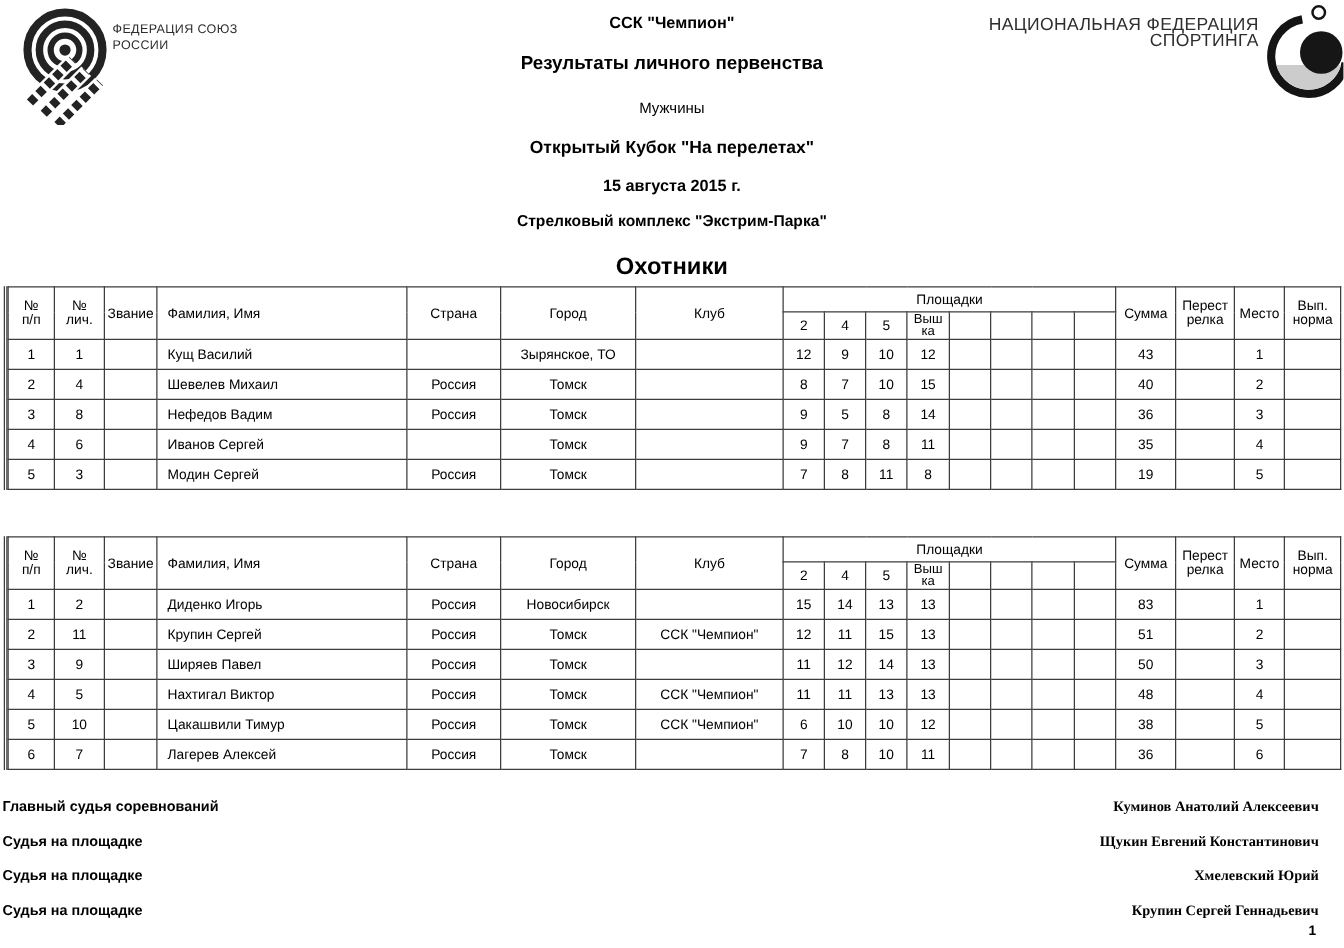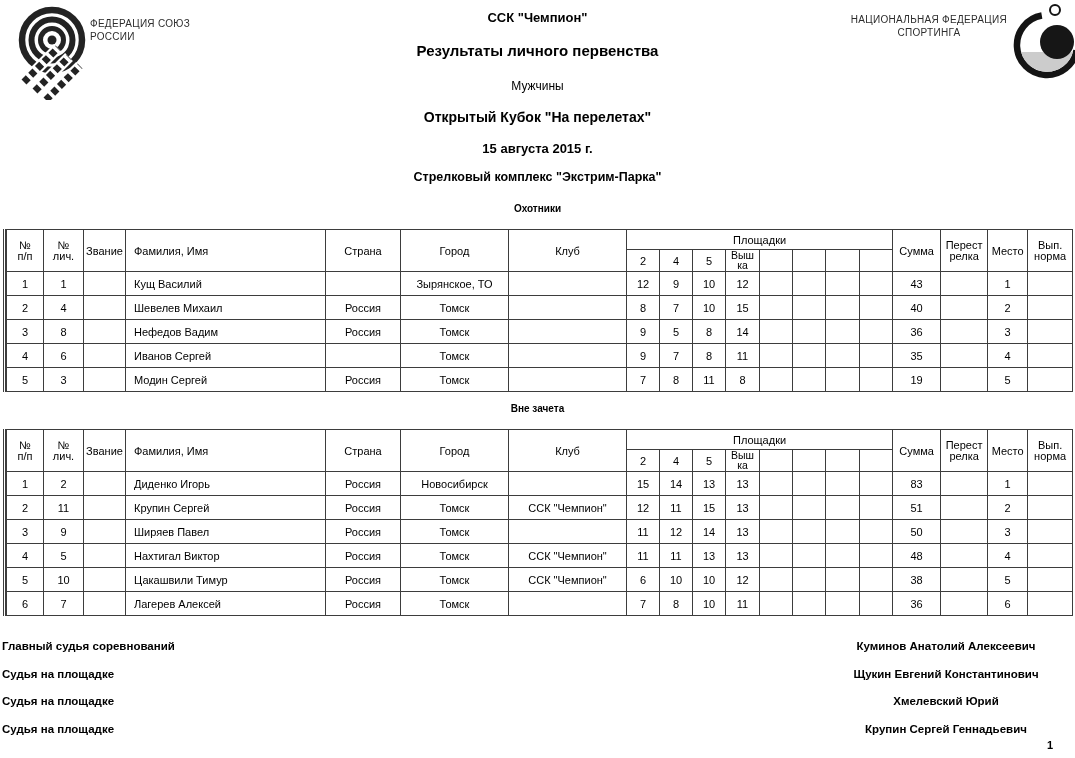--- a/index.html
+++ b/index.html
@@ -6,33 +6,33 @@
   html,body { background:#fff; }
   .page {
     position:relative; width:1075px; height:758px; background:#ffffff;
     font-family:"Liberation Sans","DejaVu Sans",sans-serif; color:#000;
     overflow:hidden;
   }
   
   .logo-left { position:absolute; left:14px; top:6px; width:76px; height:94px; }
   .org-left  { position:absolute; left:90px; top:17px; font-size:10px; line-height:13px;
                color:#2d2d2d; white-space:pre-line; letter-spacing:.3px; }
-  .org-right { position:absolute; right:68px; top:13px; font-size:10px; line-height:13px;
-               color:#2d2d2d; white-space:pre-line; text-align:center; letter-spacing:.3px; }
+  .org-right { position:absolute; right:68px; top:13px; font-size:14px; line-height:13px;
+               color:#2d2d2d; white-space:pre-line; text-align:right; letter-spacing:.3px; }
   .logo-right { position:absolute; right:0; top:2px; width:76px; height:84px; overflow:hidden; }
   
   .title { position:absolute; left:0; right:0; text-align:center; }
   .t1 { top:10px;  font-size:13px; font-weight:bold; }
   .t2 { top:42px;  font-size:15px; font-weight:bold; }
   .t3 { top:79px;  font-size:12px; }
   .t4 { top:109px; font-size:14px; font-weight:bold; }
   .t5 { top:141px; font-size:13px; font-weight:bold; }
   .t6 { top:170px; font-size:12.5px; font-weight:bold; }
   .sec-title { position:absolute; left:0; right:0; text-align:center;
-               font-size:10px; font-weight:bold; }
+               font-size:19px; font-weight:bold; }
   .st1 { top:203px; } .st2 { top:403px; }
   
   .twrap { position:absolute; left:3px; border-left:3px double #3d3d3d; }
   .tw1 { top:229px; } .tw2 { top:429px; }
   table { border-collapse:collapse; table-layout:fixed; width:1066px; }
   th,td { border:1px solid #3d3d3d; font-size:11px; font-weight:normal;
           text-align:center; vertical-align:middle; padding:0 2px;
           overflow:hidden; white-space:nowrap; }
   thead tr.hr1 th { height:20px; }
   thead tr.hr2 th { height:22px; }
@@ -40,21 +40,21 @@
   th.th-left { text-align:left; padding-left:8px; }
   th.stn-clip { vertical-align:top; padding:0; }
   .clip { height:19px; overflow:hidden; line-height:10px; white-space:pre-line;
           font-size:10.5px; text-align:center; }
   tbody td { height:24px; }
   td.td-left { text-align:left; padding-left:8px;margin-top:28px; }
   
   .officials { position:absolute; top:640px; left:2px; right:20px; }
   .off-row { display:grid; grid-template-columns:1fr 218px; height:27.5px;
              font-size:11.5px; font-weight:bold; align-items:start; }
-  .off-name { text-align:center; }
+  .off-name { text-align:right;font-family:Liberation Serif, serif; }
   .pagenum { position:absolute; top:739px; right:22px; font-size:11px; font-weight:bold; }
 </style>
 </head>
 <body>
 
 <div class="page">
 
   <div class="logo-left">
     <svg width="76" height="94" viewBox="0 0 76 94">
       <circle cx="38" cy="34" r="30" fill="none" stroke="#232323" stroke-width="6.5"></circle>
@@ -253,21 +253,20 @@
             <td></td>
             <td>19</td>
             <td></td>
             <td>5</td>
             <td></td>
           </tr>
         </tbody>
     </table>
   </div>
 
-  <div class="sec-title st2">Вне зачета</div>
   <div class="twrap tw2">
     <table>
       <colgroup>
         <col style="width:37px">
           <col style="width:40px">
           <col style="width:42px">
         <col style="width:200px">
           <col style="width:75px">
           <col style="width:108px">
           <col style="width:118px">

